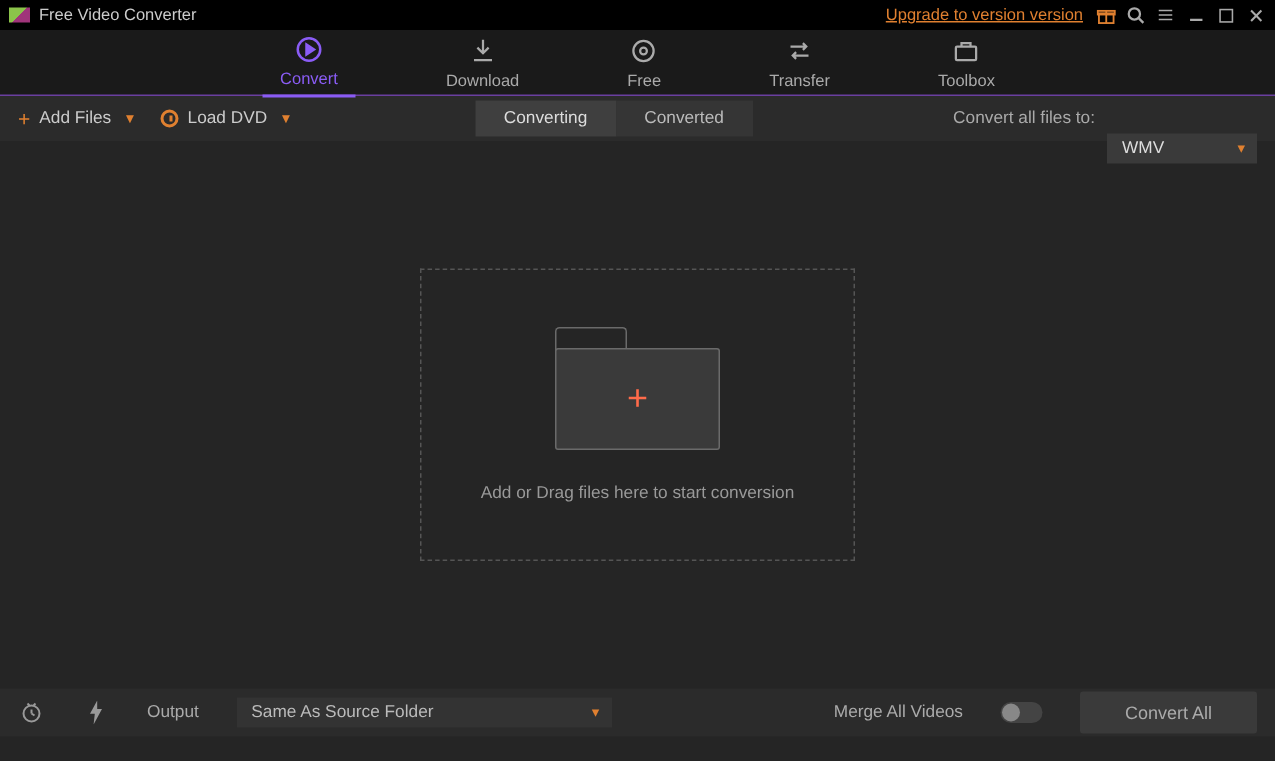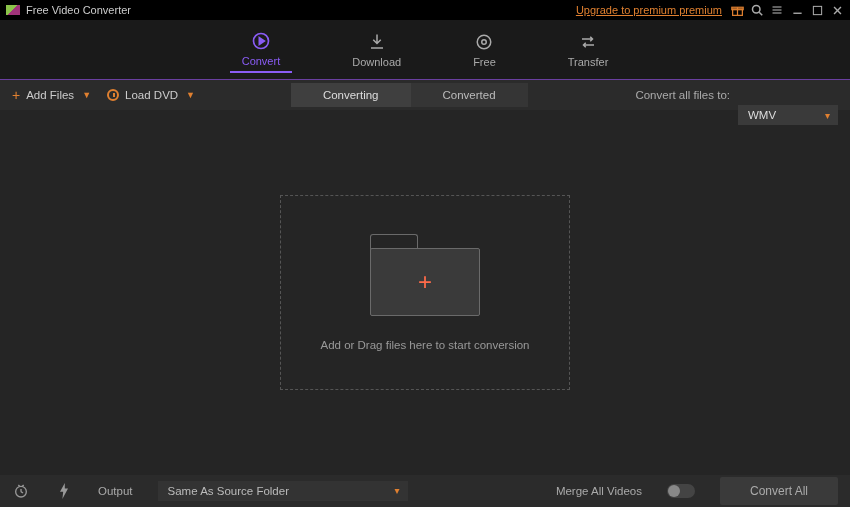--- a/index.html
+++ b/index.html
@@ -5,35 +5,35 @@
 * { margin: 0; padding: 0; box-sizing: border-box; font-family: "Segoe UI", Arial, sans-serif; }
 body { width: 850px; height: 507px; background: #252525; color: #ccc; overflow: hidden; }
 
 .titlebar { height: 20px; display: flex; align-items: center; padding: 2px 6px; background: #000; }
 .titlebar .logo { width: 14px; height: 10px; background: linear-gradient(135deg, #8bc34a 0%, #8bc34a 50%, #a0347a 50%); margin-right: 6px; }
 .titlebar .title { color: #ccc; font-size: 11px; flex: 1; }
 .titlebar .upgrade { color: #e08030; font-size: 11px; text-decoration: underline; margin-right: 8px; cursor: pointer; }
 .titlebar .win-controls { display: flex; gap: 6px; align-items: center; }
 .titlebar .win-icon { width: 14px; height: 14px; display: flex; align-items: center; justify-content: center; color: #aaa; cursor: pointer; font-size: 12px; }
 
-.main-tabs { height: 60px; display: flex; justify-content: center; align-items: center; gap: 48px; background: #1a1a1a; border-bottom: 1px solid #6a3fa0; }
+.main-tabs { height: 44px; display: flex; justify-content: center; align-items: center; gap: 48px; background: #1a1a1a; border-bottom: 1px solid #6a3fa0; }
 .main-tab { display: flex; flex-direction: column; align-items: center; gap: 4px; cursor: pointer; padding: 4px 12px; color: #aaa; }
 .main-tab.active { color: #8a5cf5; border-bottom: 2px solid #8a5cf5; }
 .main-tab .tab-icon { width: 20px; height: 20px; display: flex; align-items: center; justify-content: center; }
 .main-tab .tab-label { font-size: 11px; }
 
 .toolbar { height: 30px; display: flex; align-items: center; padding: 0 12px; background: #2b2b2b; gap: 16px; }
 .tbtn { display: flex; align-items: center; gap: 6px; font-size: 11.5px; color: #ccc; cursor: pointer; }
 .tbtn .plus { color: #e08030; font-size: 14px; }
 .tbtn .chev { color: #e08030; font-size: 9px; margin-left: 2px; }
 .tbtn .ring { width: 12px; height: 12px; border: 2px solid #e08030; border-radius: 50%; position: relative; }
 .tbtn .ring::after { content: ""; position: absolute; top: 2px; left: 4px; width: 2px; height: 4px; background: #e08030; }
 .spacer { flex: 1; }
 .subtabs { display: flex; }
-.subtab { padding: 6px 32px; font-size: 11.5px; color: #bbb; cursor: pointer; background: #353535; }
+.subtab { padding: 6px 19px; font-size: 11.5px; color: #bbb; cursor: pointer; background: #353535; }
 .subtab.active { background: #3f3f3f; color: #ddd; }
 .convert-to { display: flex; align-items: center; gap: 8px; }
 .convert-to-label { font-size: 11.5px; color: #aaa; margin-left: 12px; }
 .format-select { background: #3a3a3a; color: #ddd; font-size: 11.5px; padding: 4px 26px 4px 10px; cursor: pointer; display: flex; align-items: center; position: relative; min-width: 100px; margin-top: 40px; }
 .format-select::after { content: "▾"; position: absolute; right: 8px; color: #e08030; font-size: 10px; }
 
 .content { height: 365px; display: flex; align-items: center; justify-content: center; background: #252525; }
 .dropzone { width: 290px; height: 195px; border: 1px dashed #555; display: flex; flex-direction: column; align-items: center; justify-content: center; gap: 20px; cursor: pointer; }
 .folder-icon { width: 110px; height: 85px; position: relative; }
 .folder-icon .lid { position: absolute; top: 0; left: 0; width: 48px; height: 16px; border: 1.5px solid #6a6a6a; border-bottom: none; border-radius: 3px 3px 0 0; }
@@ -51,21 +51,21 @@
 .toggle { width: 28px; height: 14px; background: #444; border-radius: 7px; position: relative; cursor: pointer; }
 .toggle::after { content: ""; position: absolute; left: 1px; top: 1px; width: 12px; height: 12px; background: #888; border-radius: 50%; }
 .convert-all-btn { background: #3a3a3a; color: #aaa; font-size: 12px; padding: 7px 30px; cursor: pointer; border-radius: 2px; }
 </style>
 </head>
 <body>
 
 <div class="titlebar">
   <div class="logo"></div>
   <div class="title">Free Video Converter</div>
-  <a class="upgrade">Upgrade to premium premium</a>
+  <a class="upgrade">Upgrade to version version</a>
   <div class="win-controls">
     <div class="win-icon">
         <svg width="13" height="13" viewBox="0 0 16 16" fill="none" stroke="#e08030" stroke-width="1.5">
           <rect x="2" y="6" width="12" height="8"></rect>
           <rect x="1" y="4" width="14" height="3"></rect>
           <line x1="8" y1="4" x2="8" y2="14"></line>
         </svg>
       </div>
     <div class="win-icon">
         <svg width="12" height="12" viewBox="0 0 16 16" fill="none" stroke="#aaa" stroke-width="2">
@@ -128,20 +128,29 @@
     <div class="tab-label">Free</div>
   </div>
   <div class="main-tab">
     <div class="tab-icon">
         <svg width="18" height="18" viewBox="0 0 24 24" fill="none" stroke="#aaa" stroke-width="2">
           <path d="M4 8 L18 8 M15 5 L18 8 L15 11"></path>
           <path d="M20 16 L6 16 M9 13 L6 16 L9 19"></path>
         </svg>
       </div>
     <div class="tab-label">Transfer</div>
+  </div>
+  <div class="main-tab">
+    <div class="tab-icon">
+        <svg width="18" height="18" viewBox="0 0 24 24" fill="none" stroke="#aaa" stroke-width="2">
+          <rect x="3" y="8" width="18" height="12" rx="1"></rect>
+          <path d="M8 8 L8 5 L16 5 L16 8"></path>
+        </svg>
+      </div>
+    <div class="tab-label">Toolbox</div>
   </div>
 </div>
 
 <div class="toolbar">
   <div class="tbtn">
     <span class="plus">+</span>
     <span>Add Files</span>
     <span class="chev">▼</span>
   </div>
   <div class="tbtn">

